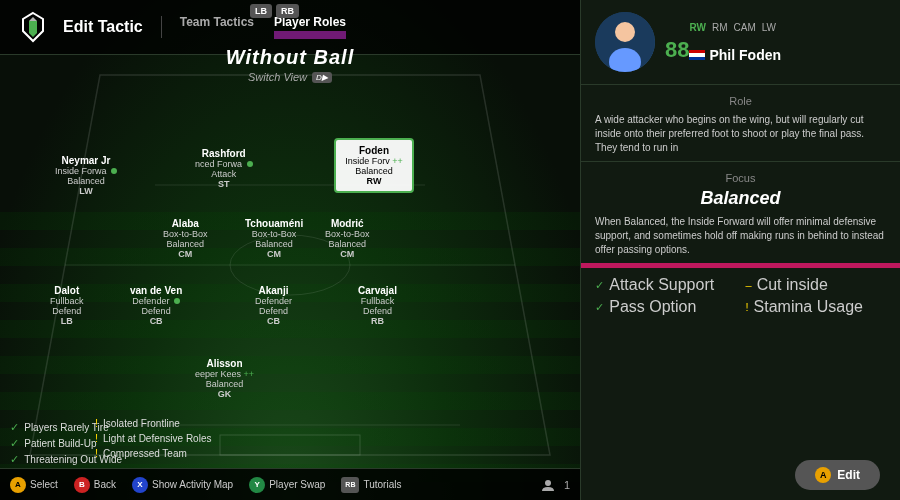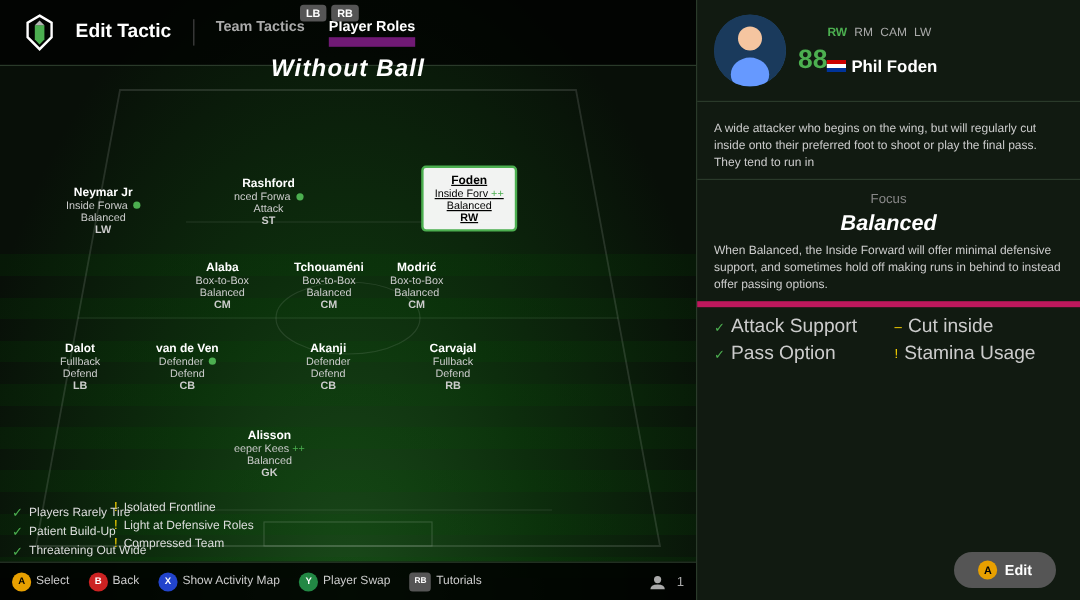--- a/index.html
+++ b/index.html
@@ -441,20 +441,21 @@
           <div class="rp-flag">
             <div class="flag-icon"></div>
             <span class="rp-name">Phil Foden</span>
           </div>
         </div>
       </div>
     </div>
   </div>
 
   <div class="rp-role-section">
+    <div class="rp-section-label">Role</div>
     <div class="rp-role-desc">A wide attacker who begins on the wing, but will regularly cut inside onto their preferred foot to shoot or play the final pass. They tend to run in</div>
   </div>
 
   <div class="rp-focus-section">
     <div class="rp-section-label">Focus</div>
     <div class="rp-focus-title">Balanced</div>
     <div class="rp-role-desc">When Balanced, the Inside Forward will offer minimal defensive support, and sometimes hold off making runs in behind to instead offer passing options.</div>
   </div>
 
   <div class="rp-attributes">
@@ -500,20 +501,24 @@
   </div>
 
   <div class="controller-top">
     <span class="ctrl-btn">LB</span>
     <span class="ctrl-btn">RB</span>
   </div>
 </div>
 
 <div class="field-title">
   <div class="field-title-main">Without Ball</div>
+  <div class="switch-view">
+    <span>Switch View</span>
+    <span class="switch-icon">D▶</span>
+  </div>
 </div>
 
 <svg class="field-lines" viewBox="0 0 580 410">
 
   <polygon points="100,20 480,20 550,400 30,400" fill="none" stroke="rgba(255,255,255,0.12)" stroke-width="1.5"></polygon>
 
   <line x1="65" y1="210" x2="515" y2="210" stroke="rgba(255,255,255,0.1)" stroke-width="1"></line>
 
   <line x1="155" y1="130" x2="425" y2="130" stroke="rgba(255,255,255,0.1)" stroke-width="1"></line>
 
@@ -531,21 +536,21 @@
   <div class="ppos">LW</div>
 </div>
 
 <div class="player-card" style="left:195px;top:148px;">
   <div class="pname">Rashford</div>
   <div class="prole">nced Forwa <span class="dot-green"></span></div>
   <div class="pfocus">Attack</div>
   <div class="ppos">ST</div>
 </div>
 
-<div class="player-card highlighted-card" style="left:351px;top:138px;min-width:80px;text-decoration:underline;">
+<div class="player-card highlighted-card" style="left:334px;top:138px;min-width:80px;">
   <div class="pname">Foden</div>
   <div class="prole">Inside Forv <span style="color:#4CAF50;font-size:9px;">++</span></div>
   <div class="pfocus">Balanced</div>
   <div class="ppos">RW</div>
 </div>
 
 <div class="player-card" style="left:163px;top:218px;">
   <div class="pname">Alaba</div>
   <div class="prole">Box-to-Box</div>
   <div class="pfocus">Balanced</div>

